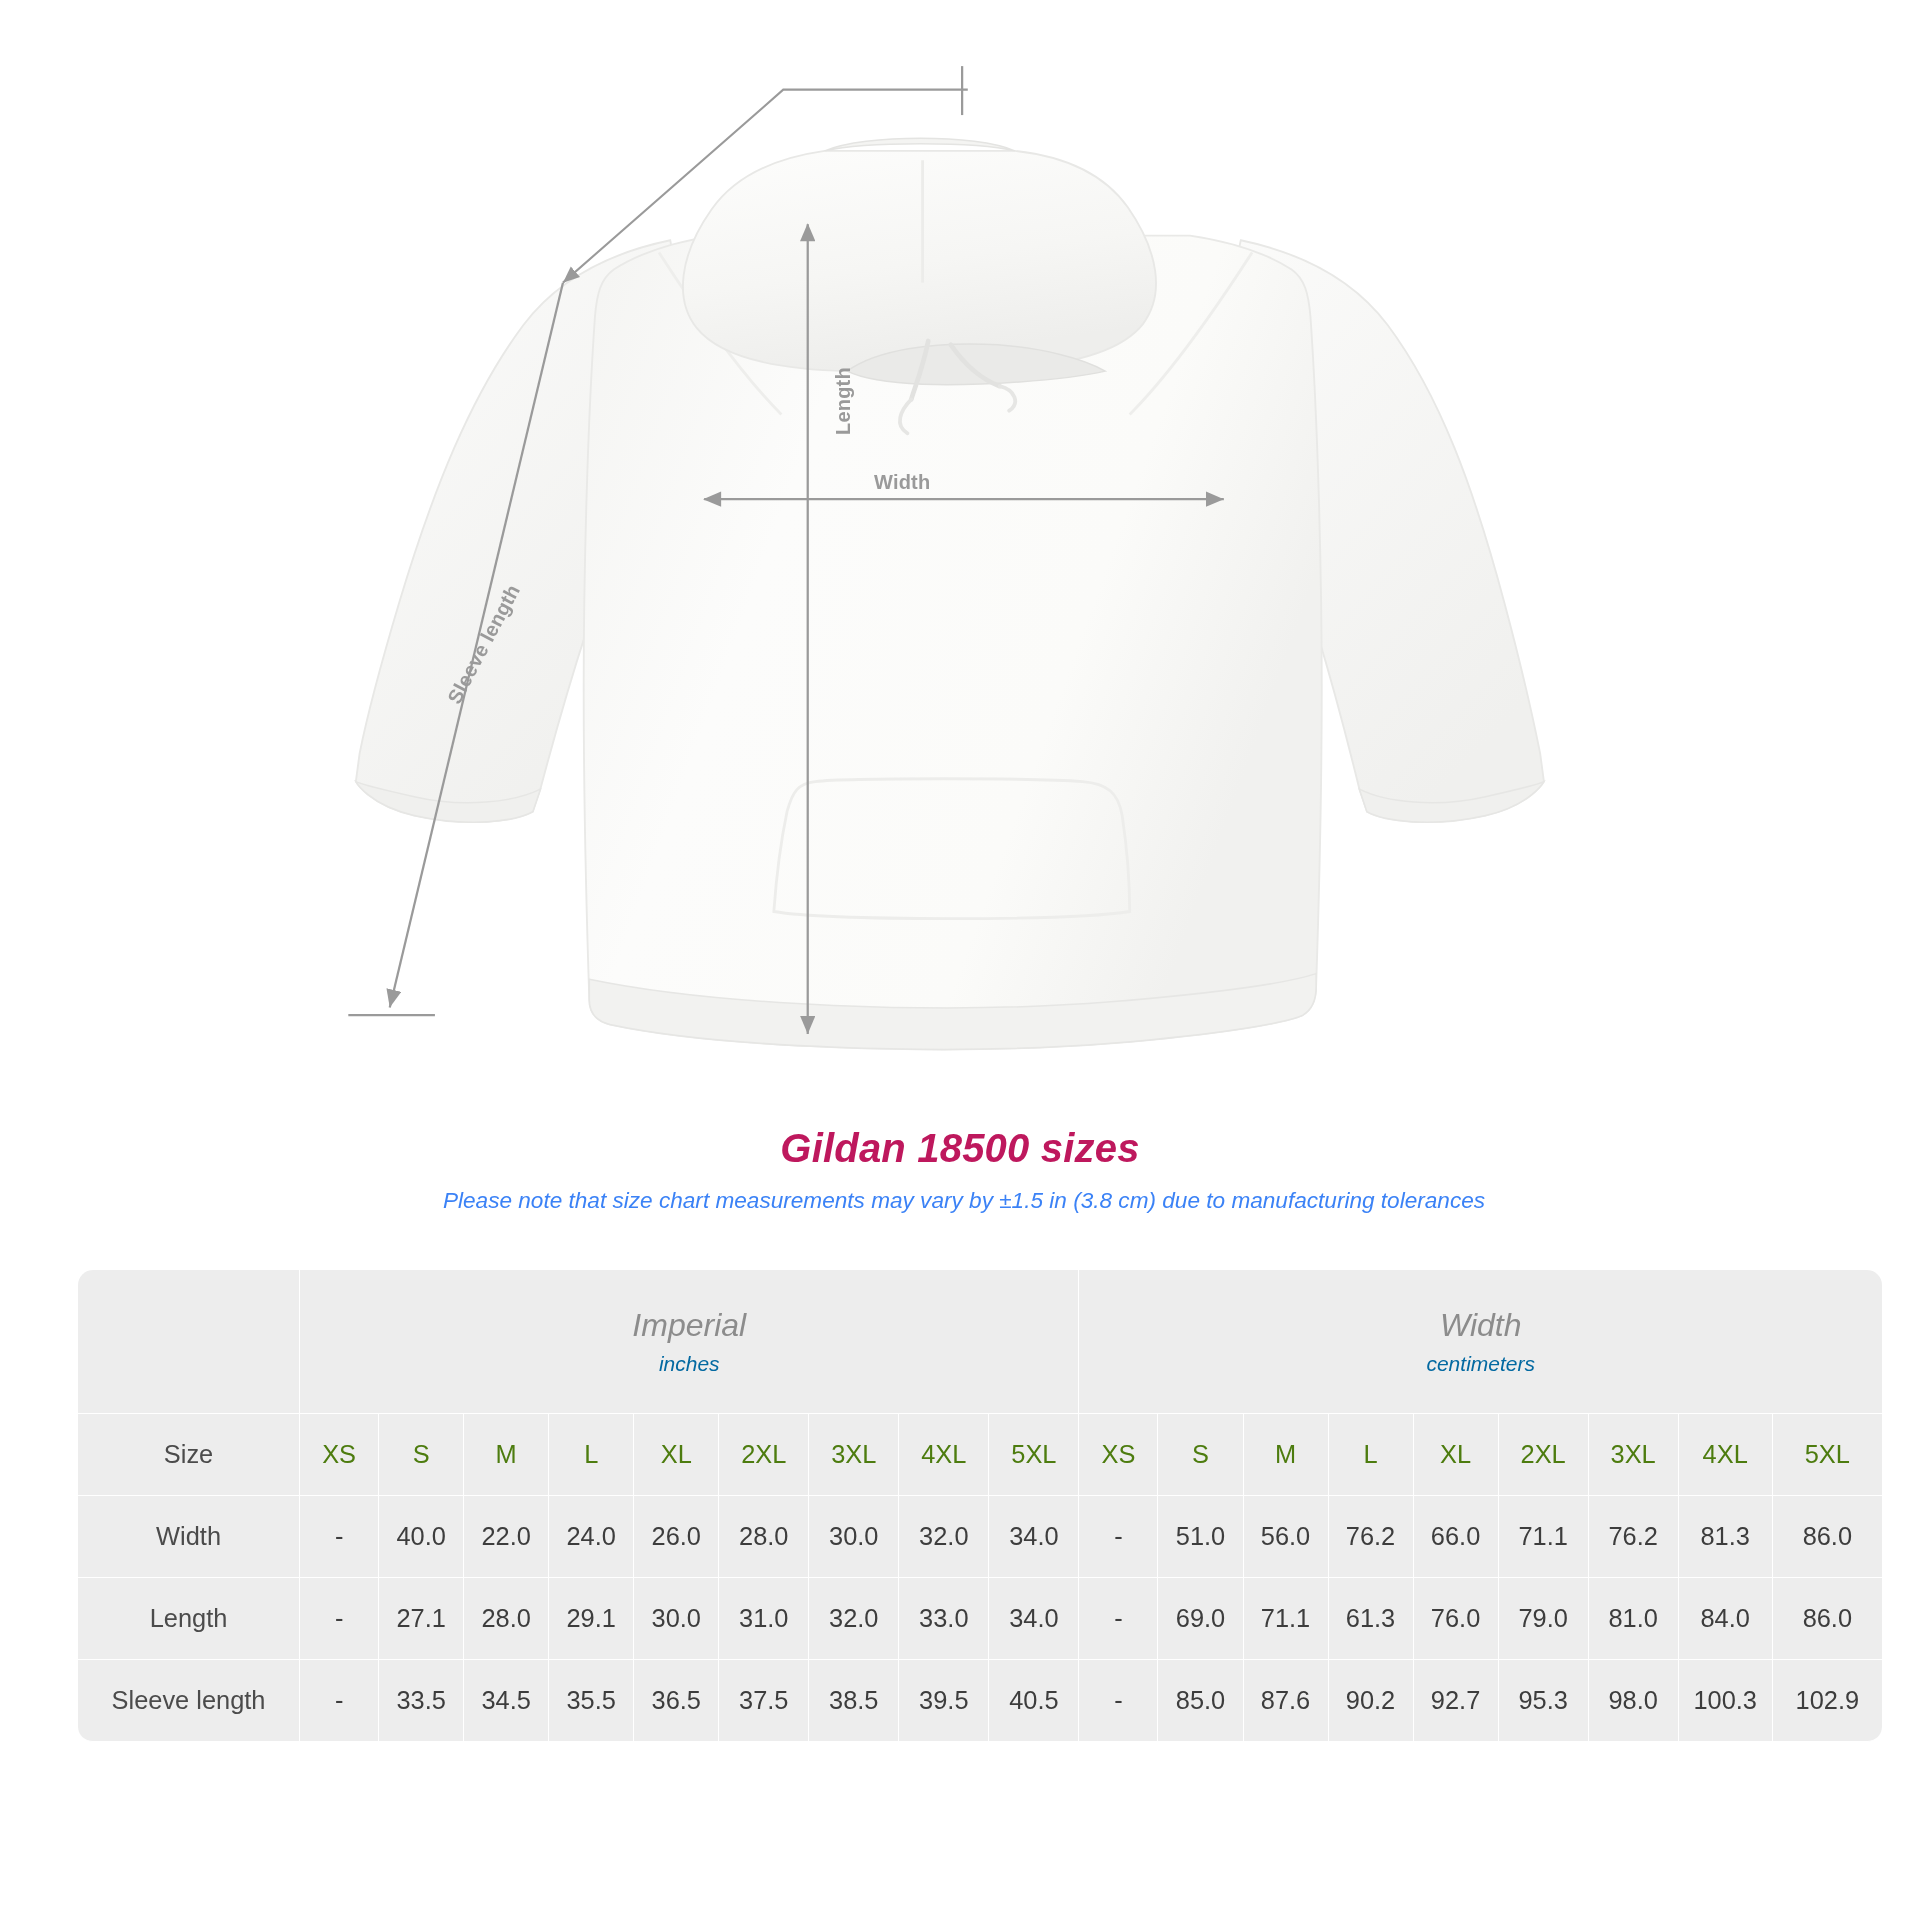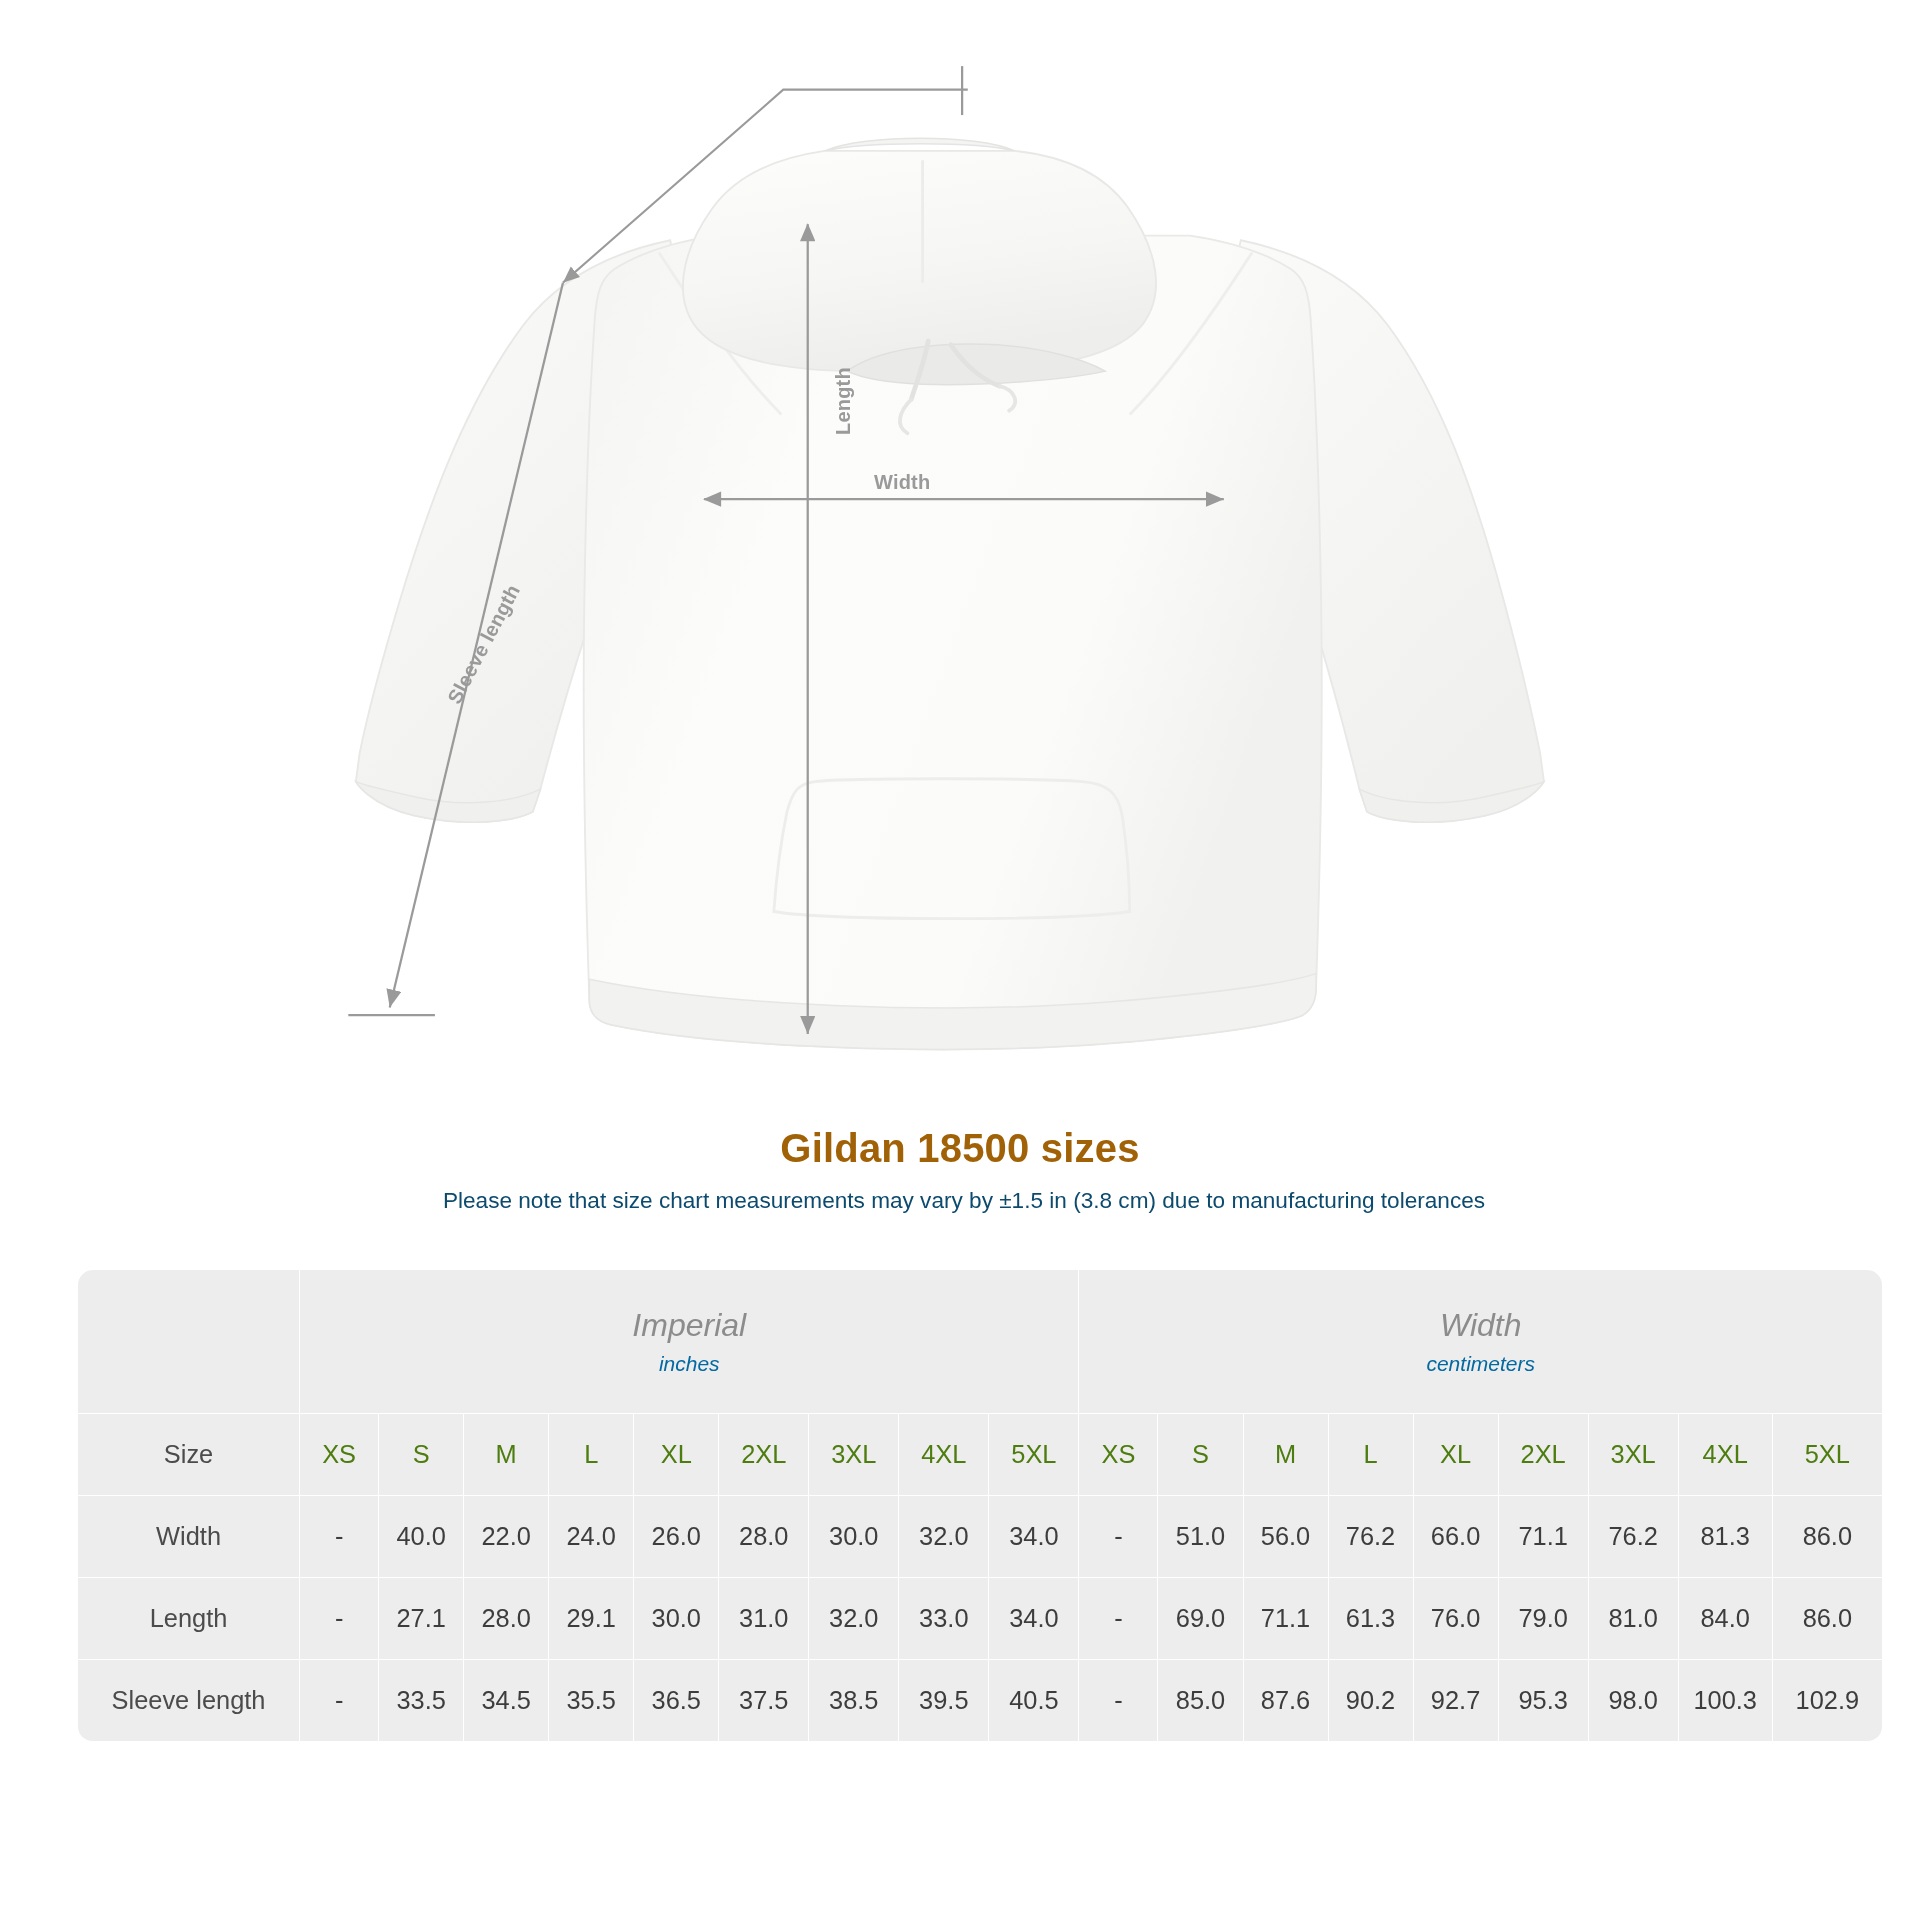--- a/index.html
+++ b/index.html
@@ -55,27 +55,29 @@
   .title-block {
     position: absolute;
     top: 1126px;
     left: 0;
     width: 1928px;
     text-align: center;
   }
   .chart-title {
     font-size: 40px;
     font-weight: bold;
-    color: #a16207;
+    color: #be185d;
     margin: 0 8px 17px 0;
     letter-spacing: 0.2px;
+    font-style: italic;
   }
   .chart-note {
     font-size: 22.6px;
-    color: #0c4a6e;
+    font-style: italic;
+    color: #3b82f6;
     margin: 4px;
   }
 
   
   .table-wrap {
     position: absolute;
     top: 1270px;
     left: 78px;
     width: 1792px;
   }

